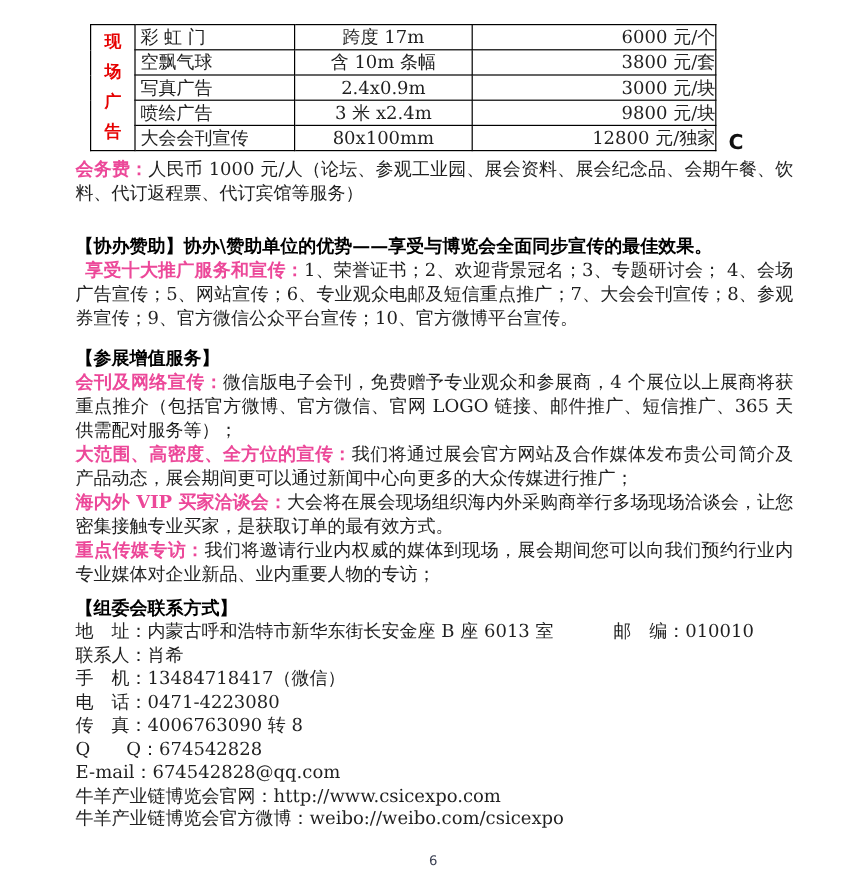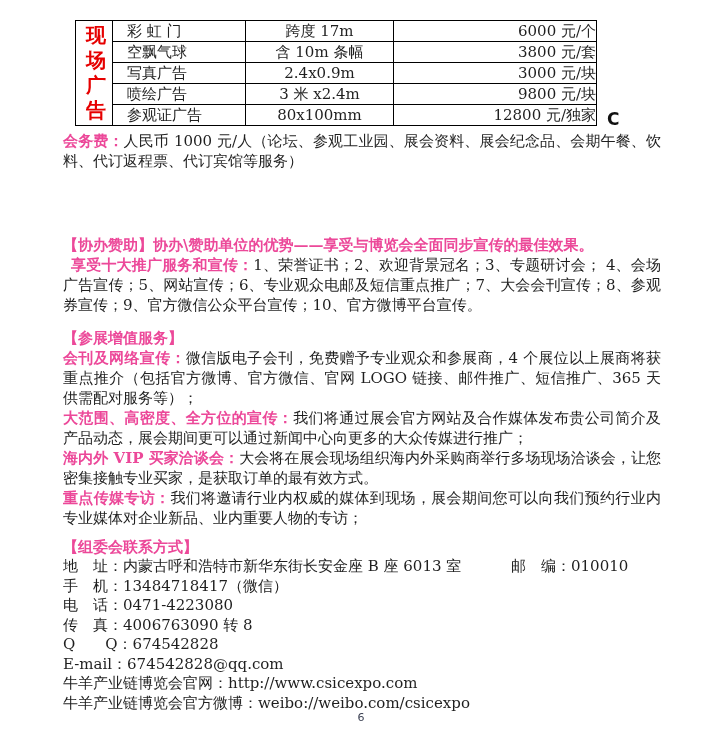--- a/index.html
+++ b/index.html
@@ -34,44 +34,44 @@
   .col-name  { width: 133px; }
   .col-spec  { width: 148px; }
   .col-price { width: 203px; }
   td.rowhead { vertical-align: middle; }
   .vert-label {
     display: block;
     width: 16px;
     margin: 0 auto;
     color: #e60000;
     font-weight: bold;
-    font-size: 20px;
+    font-size: 14px;
     line-height: 25px;
     text-align: center;
     word-break: break-all;
   }
-  td.c-name  { text-align: left; padding-left: 14px; margin-top: 48px; }
+  td.c-name  { text-align: left; padding-left: 4px; margin-top: 48px; }
   td.c-spec  { text-align: center; }
   td.c-price { text-align: right; }
 
   .stray-c {
     position: absolute;
     left: 607px;
     top: 109px;
     font-weight: bold;
     font-size: 17px;
     color: #111;
     font-family: "DejaVu Sans", "Liberation Sans", sans-serif;
   }
 
   
   .sec { position: absolute; left: 63px; width: 598px; }
   .para { line-height: 20px; text-align: justify; }
   .para b, .lead { font-weight: bold; color: #ec4899; }
-  .red-heading { color: #ec4899; font-weight: bold; line-height: 20px; margin-top: 40px; }
+  .red-heading { color: #000000; font-weight: bold; line-height: 20px; }
   .s1 { top: 131px; }
   .s2 { top: 195px; }
   .s2 .para { text-indent: 8px; }
   .s3 { top: 288px; }
   .s4 { top: 497px; }
   .cline { position: relative; line-height: 19.5px; height: 19.5px; }
   .postcode { position: absolute; left: 448px; top: 0; }
 
   .pagenum {
     position: absolute;
@@ -114,21 +114,21 @@
         <td class="c-name">写真广告</td>
         <td class="c-spec">2.4x0.9m</td>
         <td class="c-price">3000 元/块</td>
       </tr>
       <tr>
         <td class="c-name">喷绘广告</td>
         <td class="c-spec">3 米 x2.4m</td>
         <td class="c-price">9800 元/块</td>
       </tr>
       <tr>
-        <td class="c-name">参观证广告</td>
+        <td class="c-name">大会会刊宣传</td>
         <td class="c-spec">80x100mm</td>
         <td class="c-price">12800 元/独家</td>
       </tr>
     </tbody>
   </table>
 
   <div class="stray-c">C</div>
 
   <div class="sec s1 para">
     <b>会务费：</b><span>人民币 1000 元/人（论坛、参观工业园、展会资料、展会纪念品、会期午餐、饮料、代订返程票、代订宾馆等服务）</span>
@@ -156,20 +156,21 @@
       <b>重点传媒专访：</b><span>我们将邀请行业内权威的媒体到现场，展会期间您可以向我们预约行业内专业媒体对企业新品、业内重要人物的专访；</span>
     </div>
   </div>
 
   <div class="sec s4">
     <div class="red-heading">【组委会联系方式】</div>
     <div class="cline">
       <span>地　址：内蒙古呼和浩特市新华东街长安金座 B 座 6013 室</span>
       <span class="postcode">邮　编：010010</span>
     </div>
+    <div class="cline">联系人：肖希</div>
     <div class="cline">手　机：13484718417（微信）</div>
     <div class="cline">电　话：0471-4223080</div>
     <div class="cline">传　真：4006763090 转 8</div>
     <div class="cline">Q　　Q：674542828</div>
     <div class="cline">E-mail：674542828@qq.com</div>
     <div class="cline">牛羊产业链博览会官网：http://www.csicexpo.com</div>
     <div class="cline">牛羊产业链博览会官方微博：weibo://weibo.com/csicexpo</div>
   </div>
 
   <div class="pagenum">6</div>

